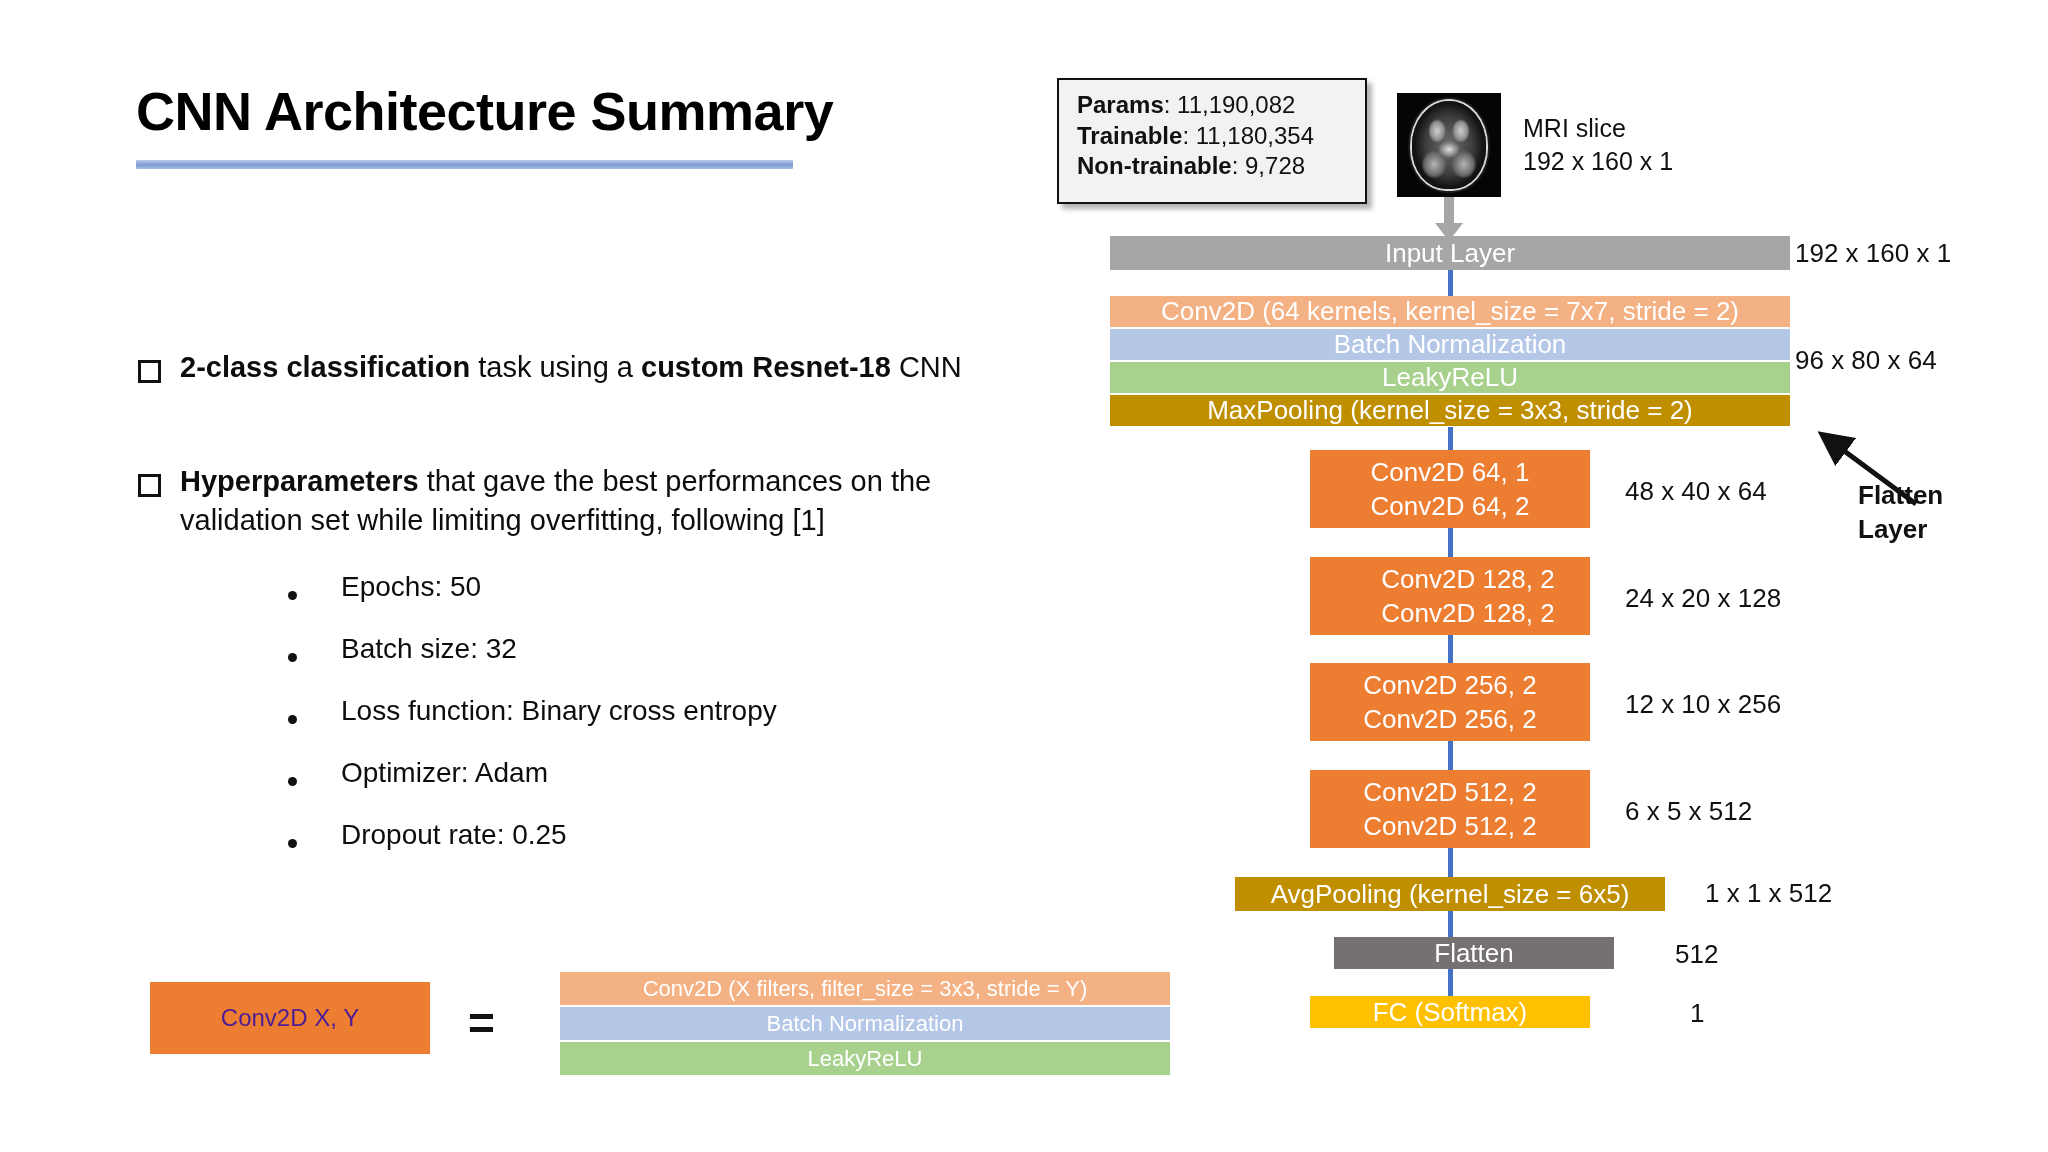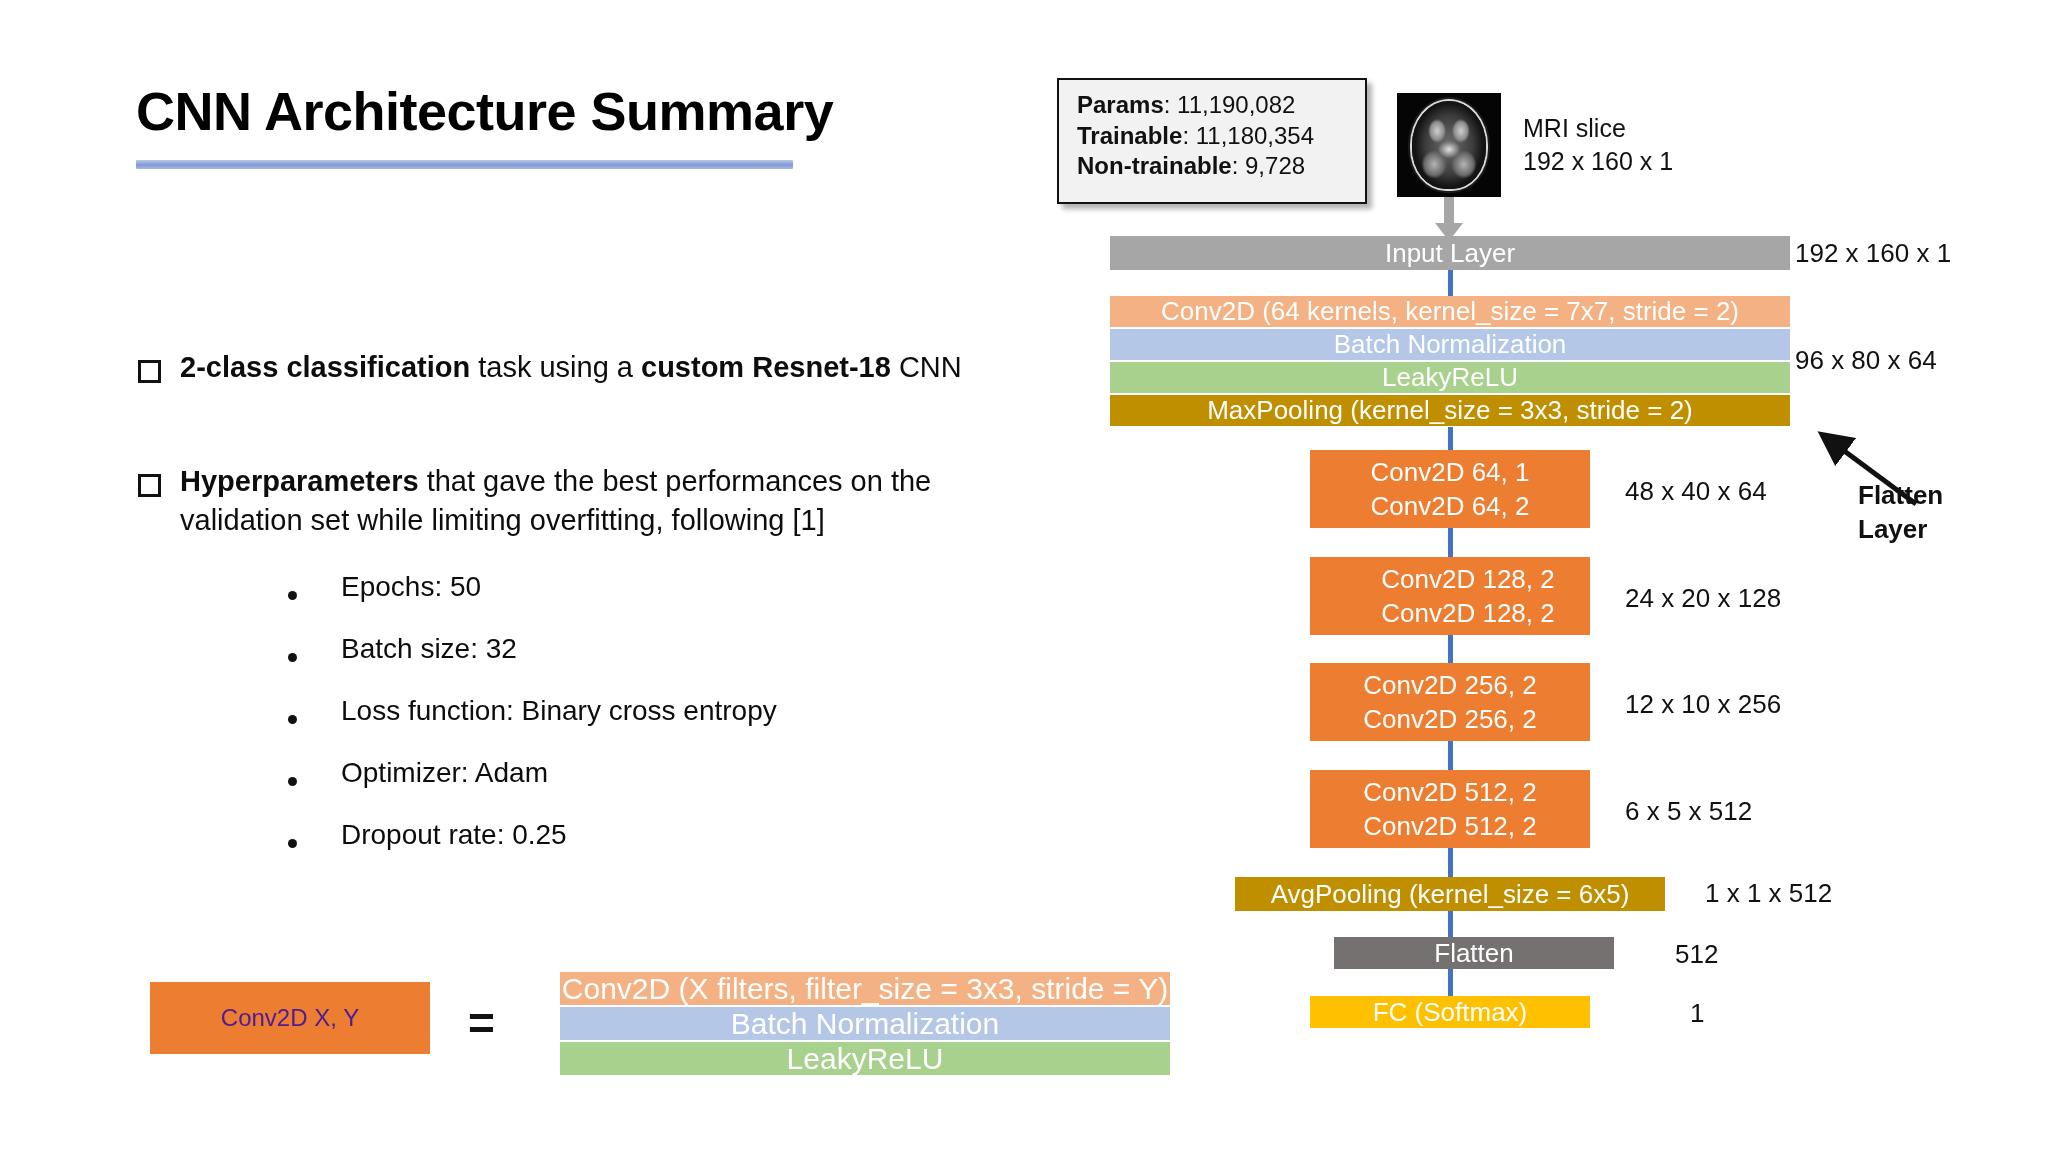--- a/index.html
+++ b/index.html
@@ -57,21 +57,21 @@
     background:#ED7D31; display:flex; align-items:center; justify-content:center;
     color:#4c1d95; font-size:24px;
   }
   #equals {
     position:absolute; left:468px; top:1000px;
     font-size:46px; font-weight:bold; color:#111; line-height:1;
   }
   #legend-stack { position:absolute; left:560px; top:972px; width:610px; }
   #legend-stack .row {
     height:33px; display:flex; align-items:center; justify-content:center;
-    color:#fff; font-size:30px; margin-bottom:2px; white-space:nowrap;
+    color:#fff; font-size:22px; margin-bottom:2px; white-space:nowrap;
   }
 
   
   #params-box {
     position:absolute; left:1057px; top:78px; width:310px; padding:10px 16px 20px 18px;
     background:#f2f2f2; border:2px solid #111;
     box-shadow:5px 5px 5px rgba(0,0,0,0.30);
   }
   #params-box .prow { font-size:24px; color:#111; line-height:1.28; white-space:nowrap; }
   #params-box .prow b { font-weight:bold; }

